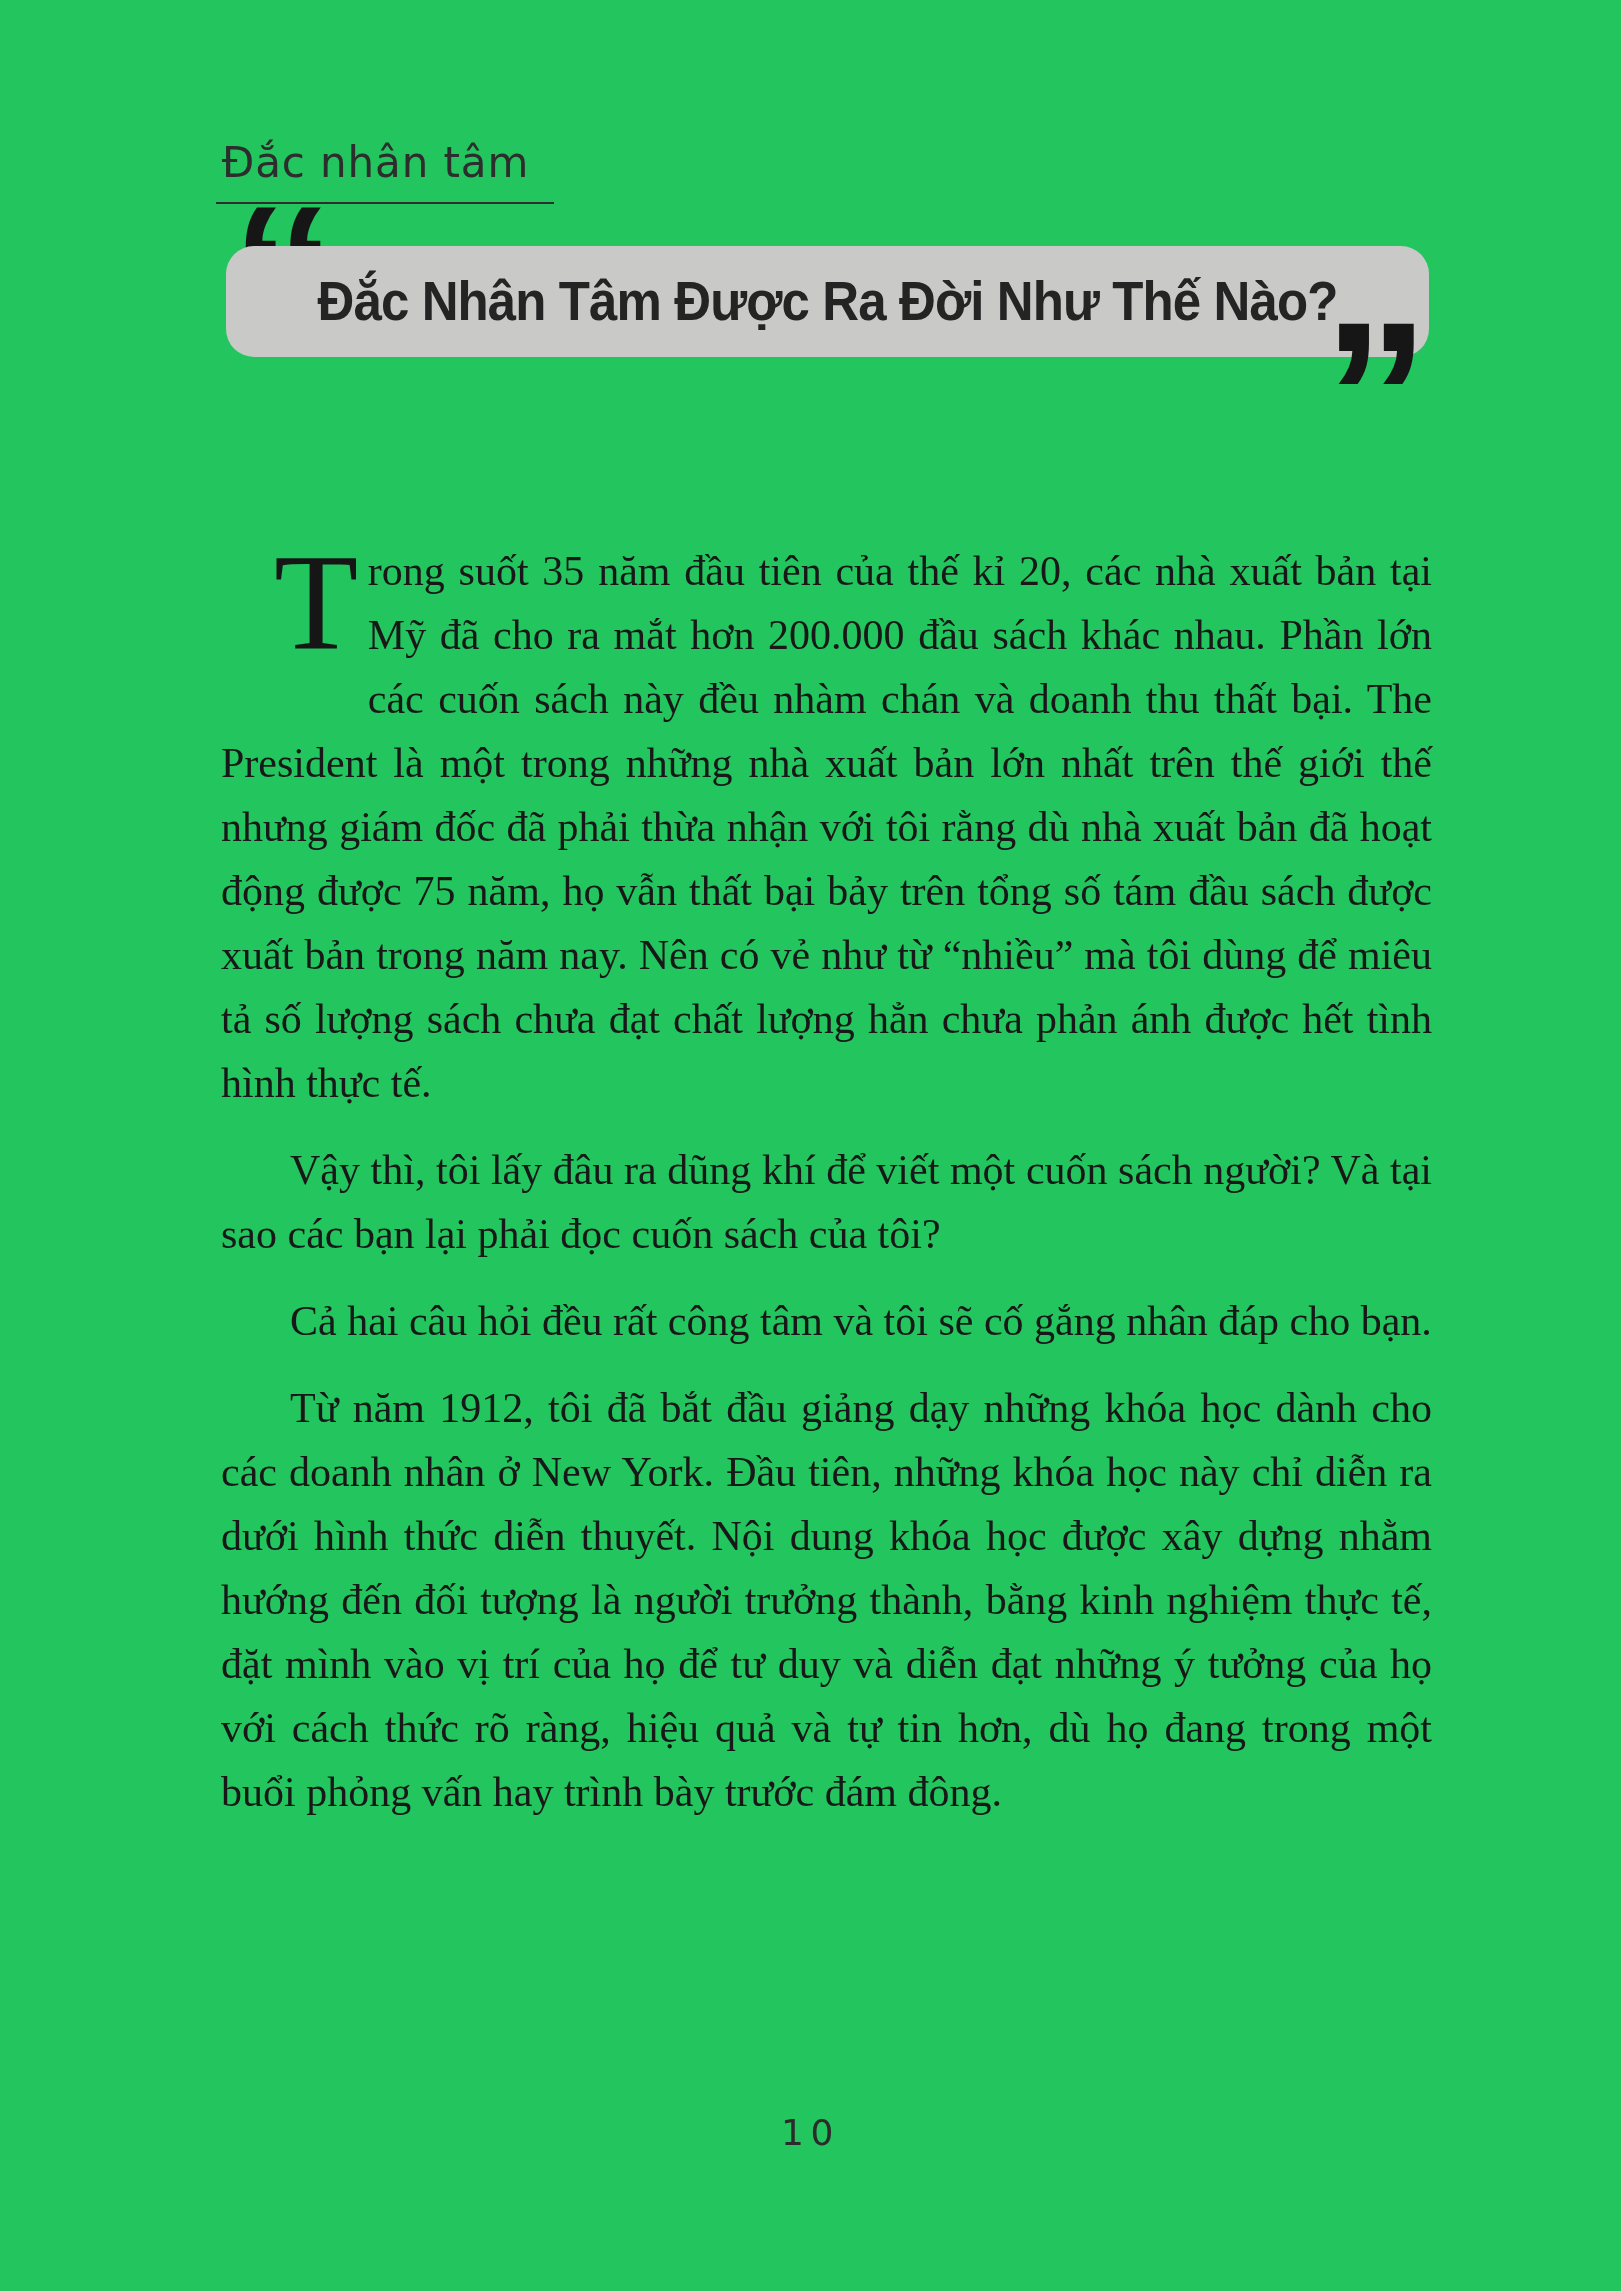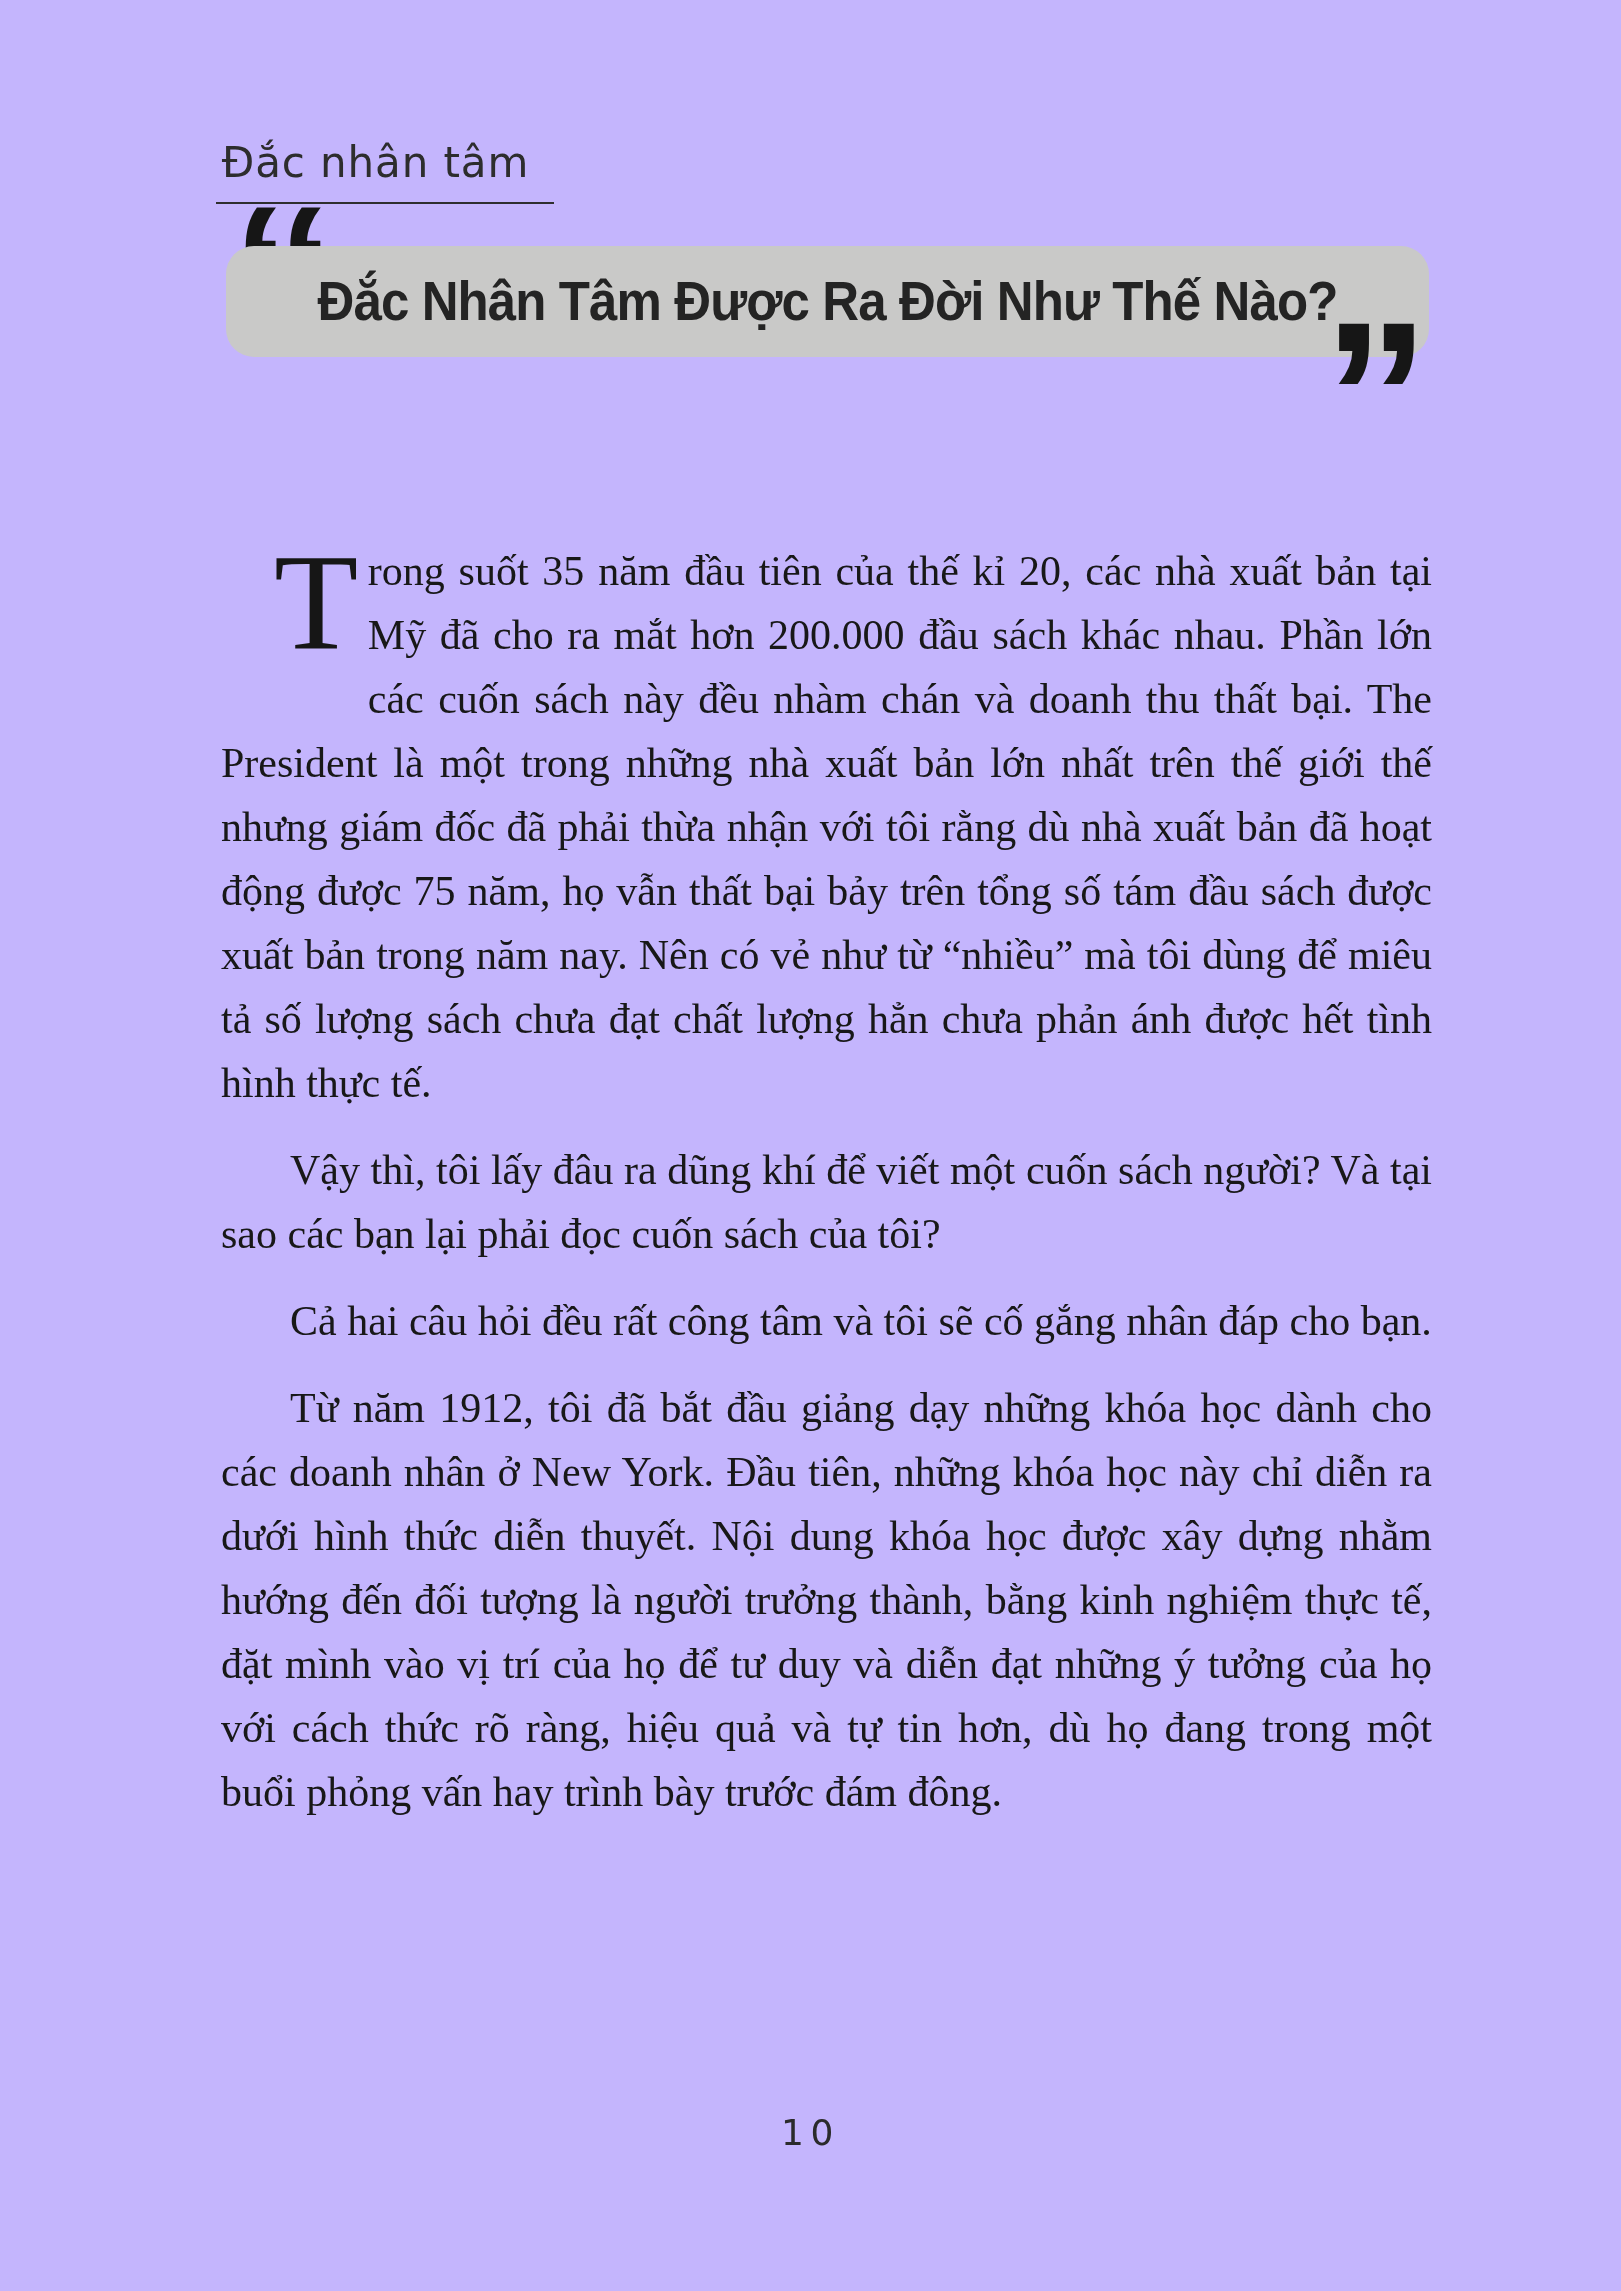--- a/index.html
+++ b/index.html
@@ -1,19 +1,19 @@
 <!DOCTYPE html>
 <html lang="vi" style="font-size:15px"><head>
 <meta charset="utf-8">
 <style>
   html,body{margin:0;padding:0;background:#ffffff;}
   .page{
     position:relative;
     width:1621px;height:2291px;
-    background:#c4b5fd;
+    background:#22c55e;
     overflow:hidden;
     color:#1e1e1e;
   }
 
   
   .running-header{
     position:absolute;left:216px;top:138px;
     font-family:"DejaVu Sans","Liberation Sans",sans-serif;
     font-size:42px;letter-spacing:0.9px;color:#2d2d2d;
     padding:0 24.6px 15px 5.7px;

